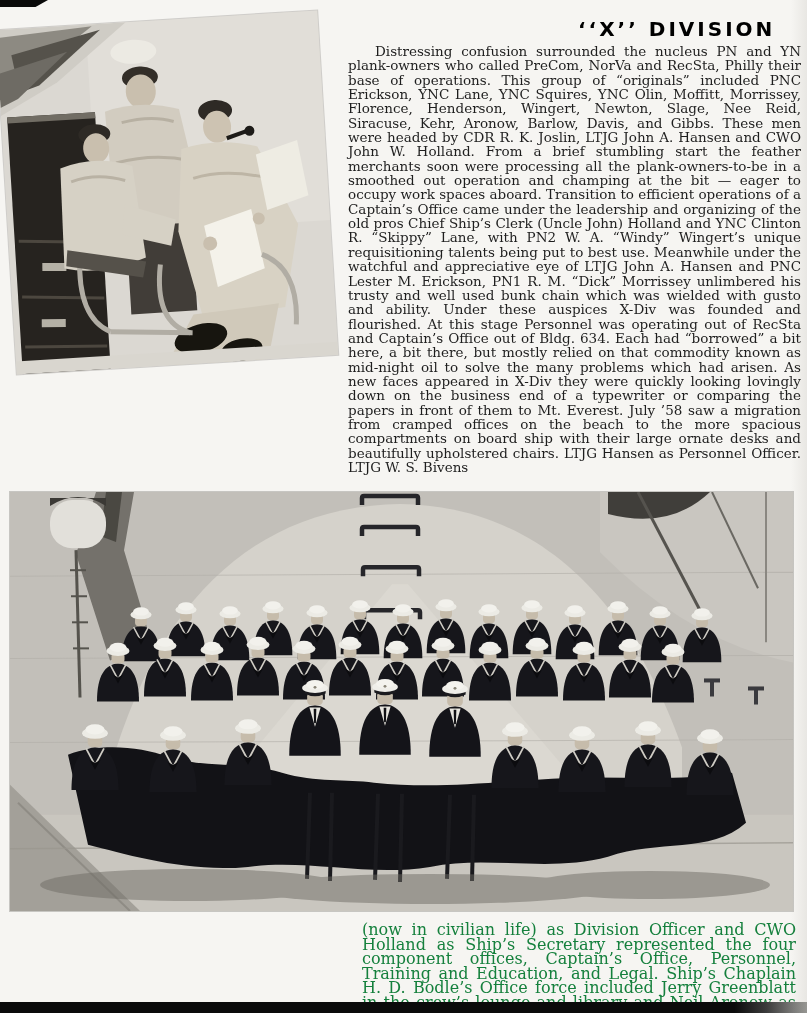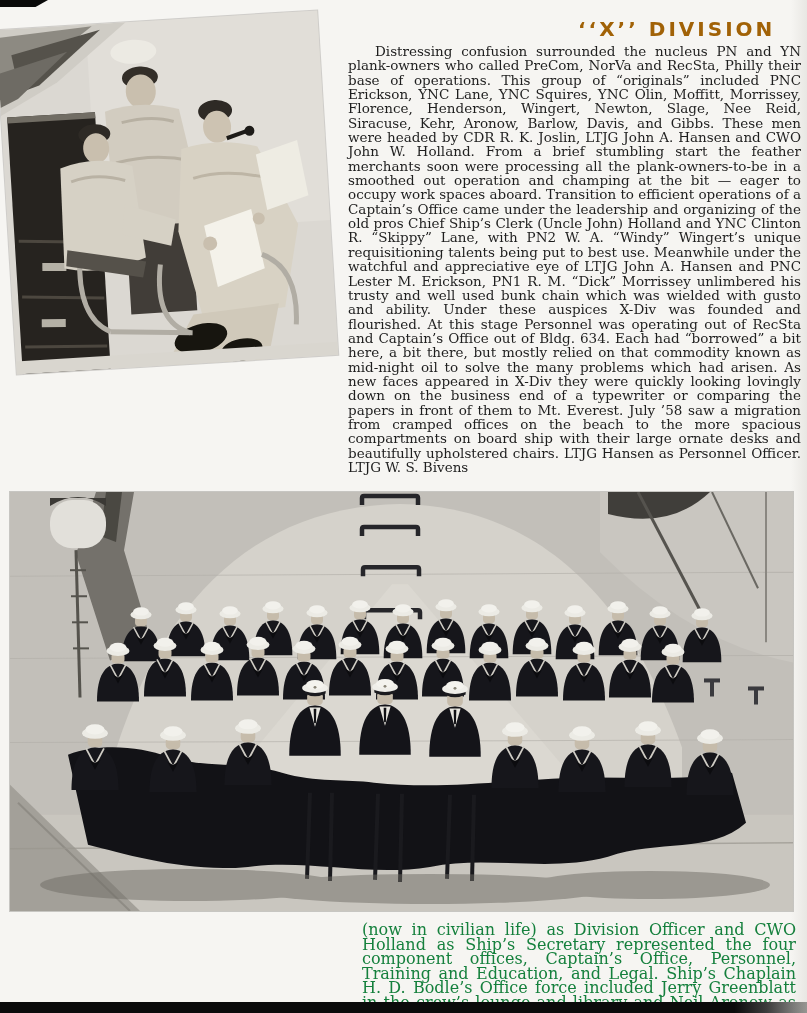--- a/index.html
+++ b/index.html
@@ -14,21 +14,21 @@
     background:linear-gradient(90deg, rgba(0,0,0,0) 0%, rgba(110,105,95,.10) 100%);
     pointer-events:none;
   }
   .corner-mark{
     position:absolute;top:0;left:0;width:48px;height:7px;background:#0a0a0a;
     clip-path:polygon(0 0,100% 0,74% 100%,0 100%);
   }
   .page-title{
     position:absolute;left:578px;top:17px;margin:0;
     font-family:"DejaVu Sans", sans-serif;font-weight:700;
-    font-size:20px;letter-spacing:3px;color:#a16207;white-space:nowrap;
+    font-size:20px;letter-spacing:3px;color:#000000;white-space:nowrap;
   }
   .main-text{
     position:absolute;left:348px;top:44px;width:453px;margin:0;
     font-size:13.5px;line-height:14.35px;text-align:justify;
     text-indent:27px;color:#1e1e1e;
   }
   .cont-text{
     position:absolute;left:358px;top:919px;width:434px;margin:4px;
     font-size:16px;line-height:14.5px;text-align:justify;color:#15803d;
   }

